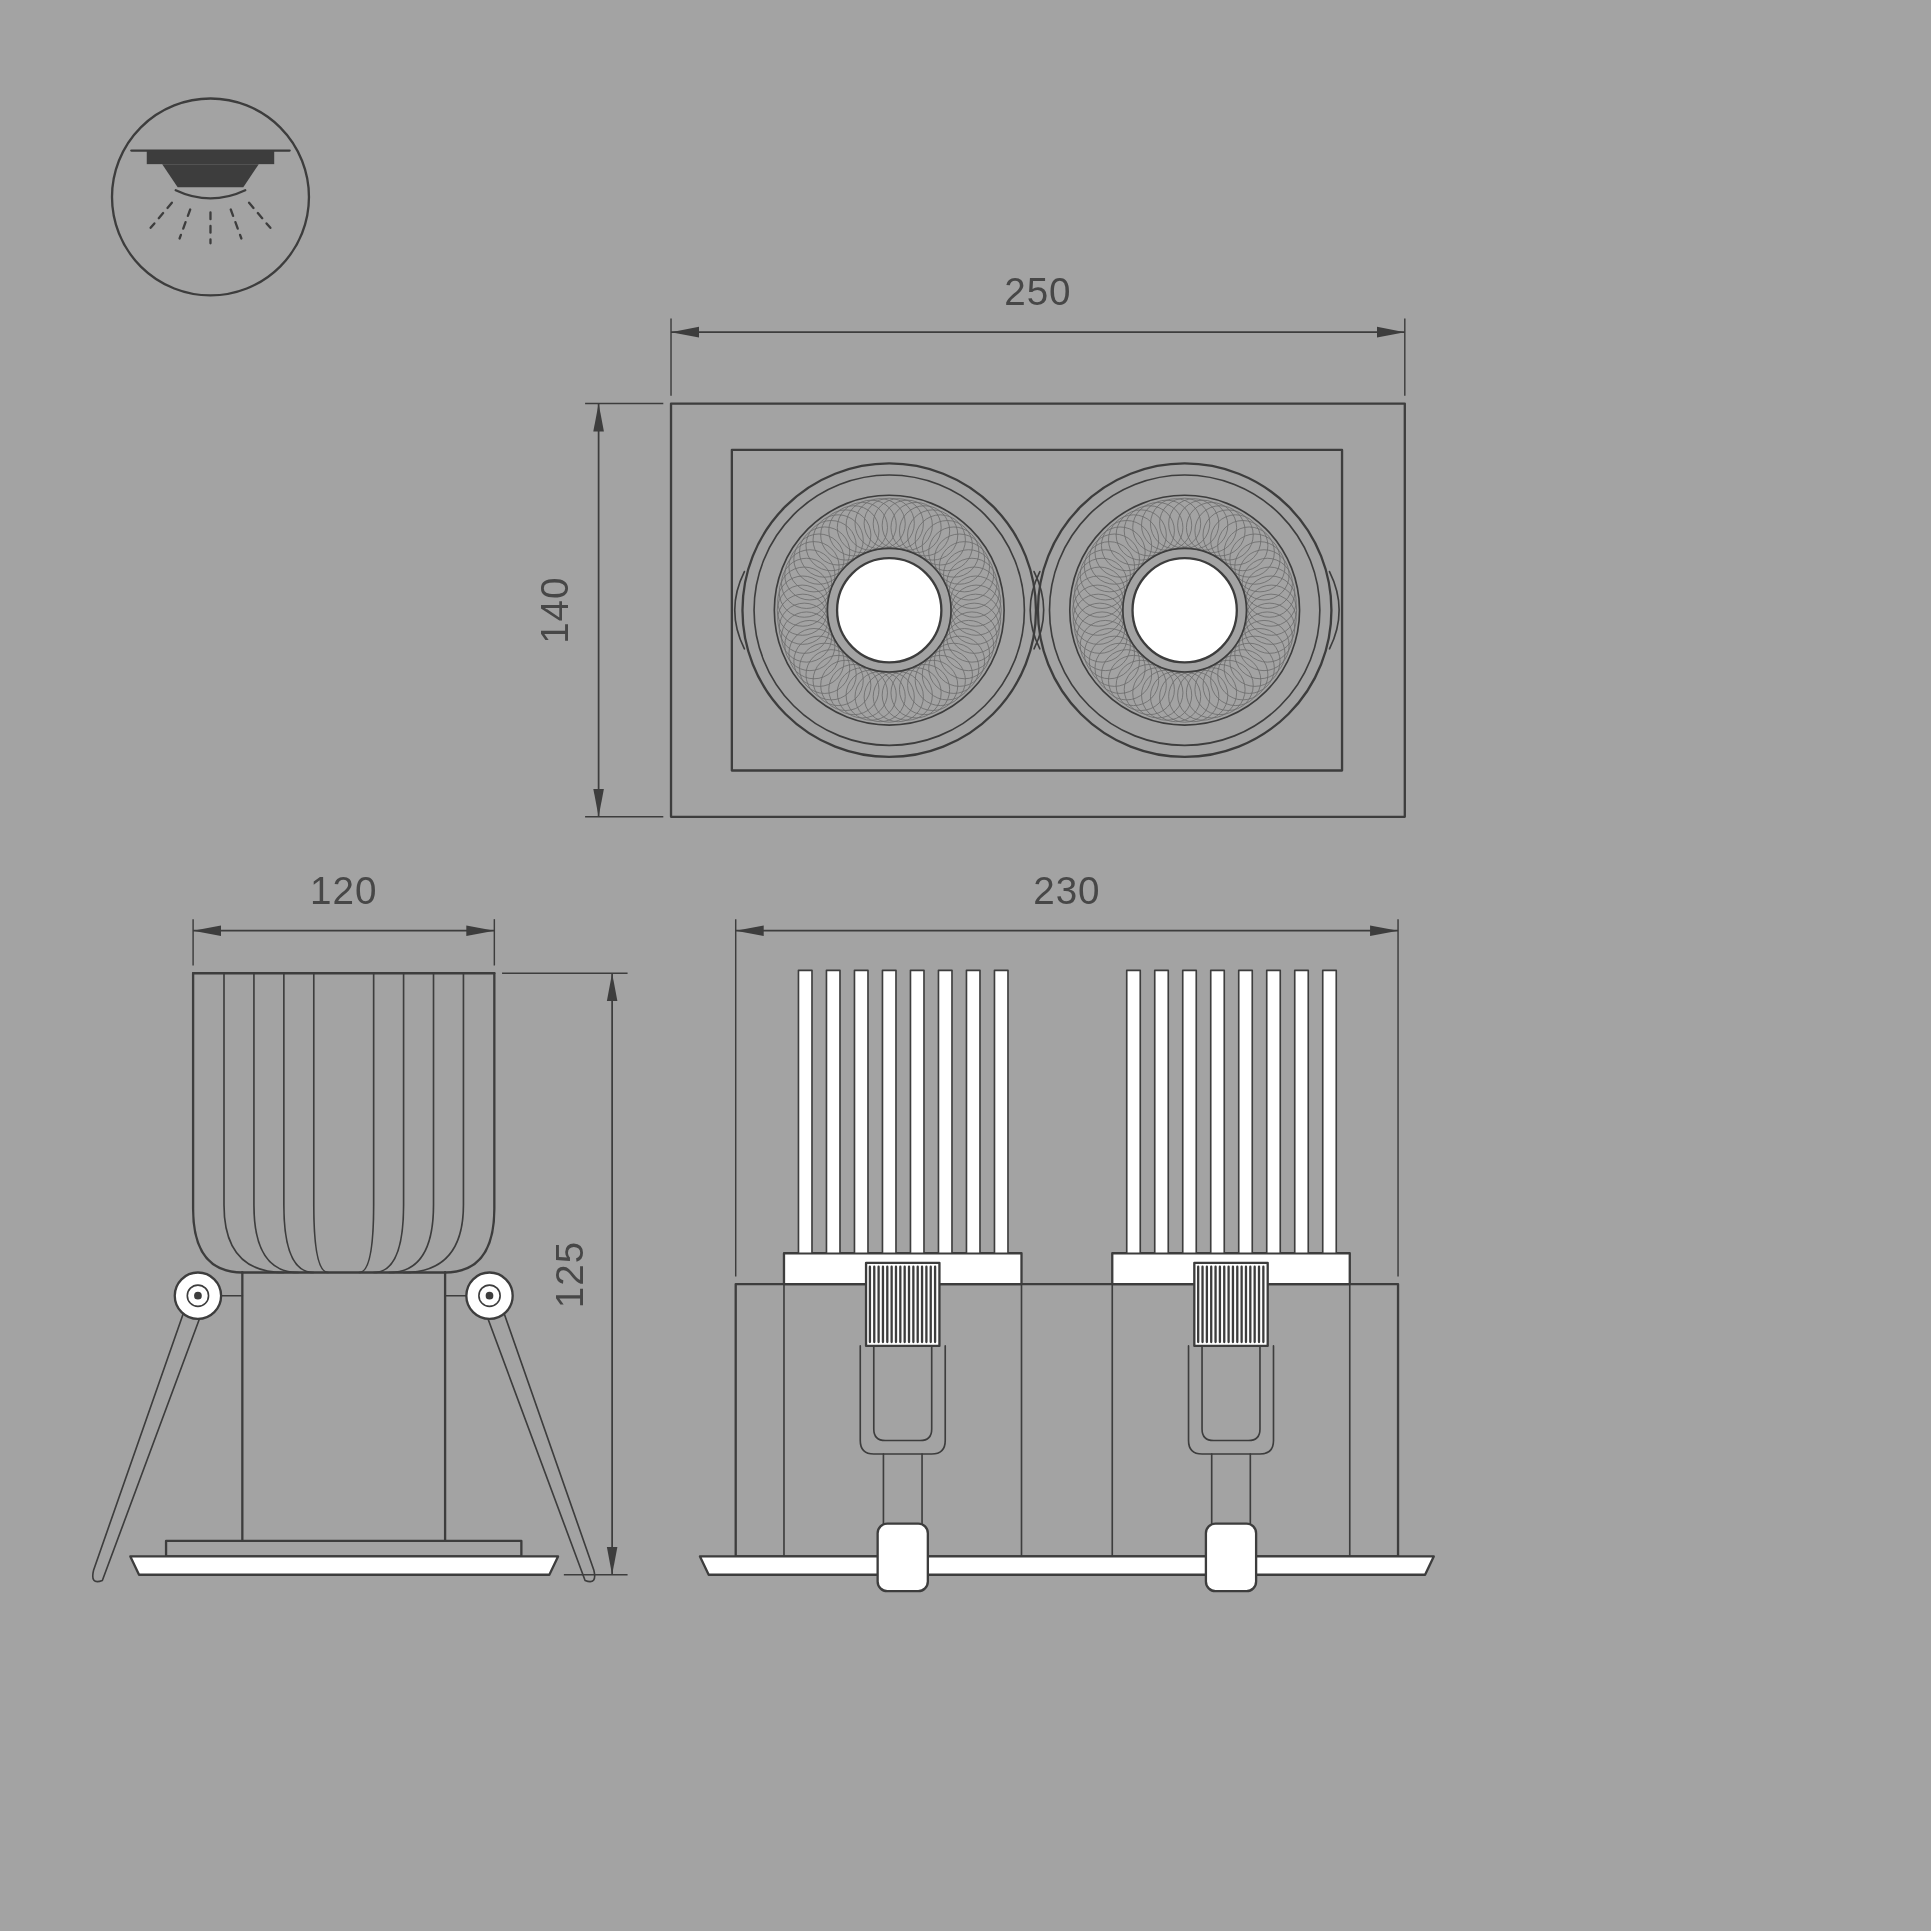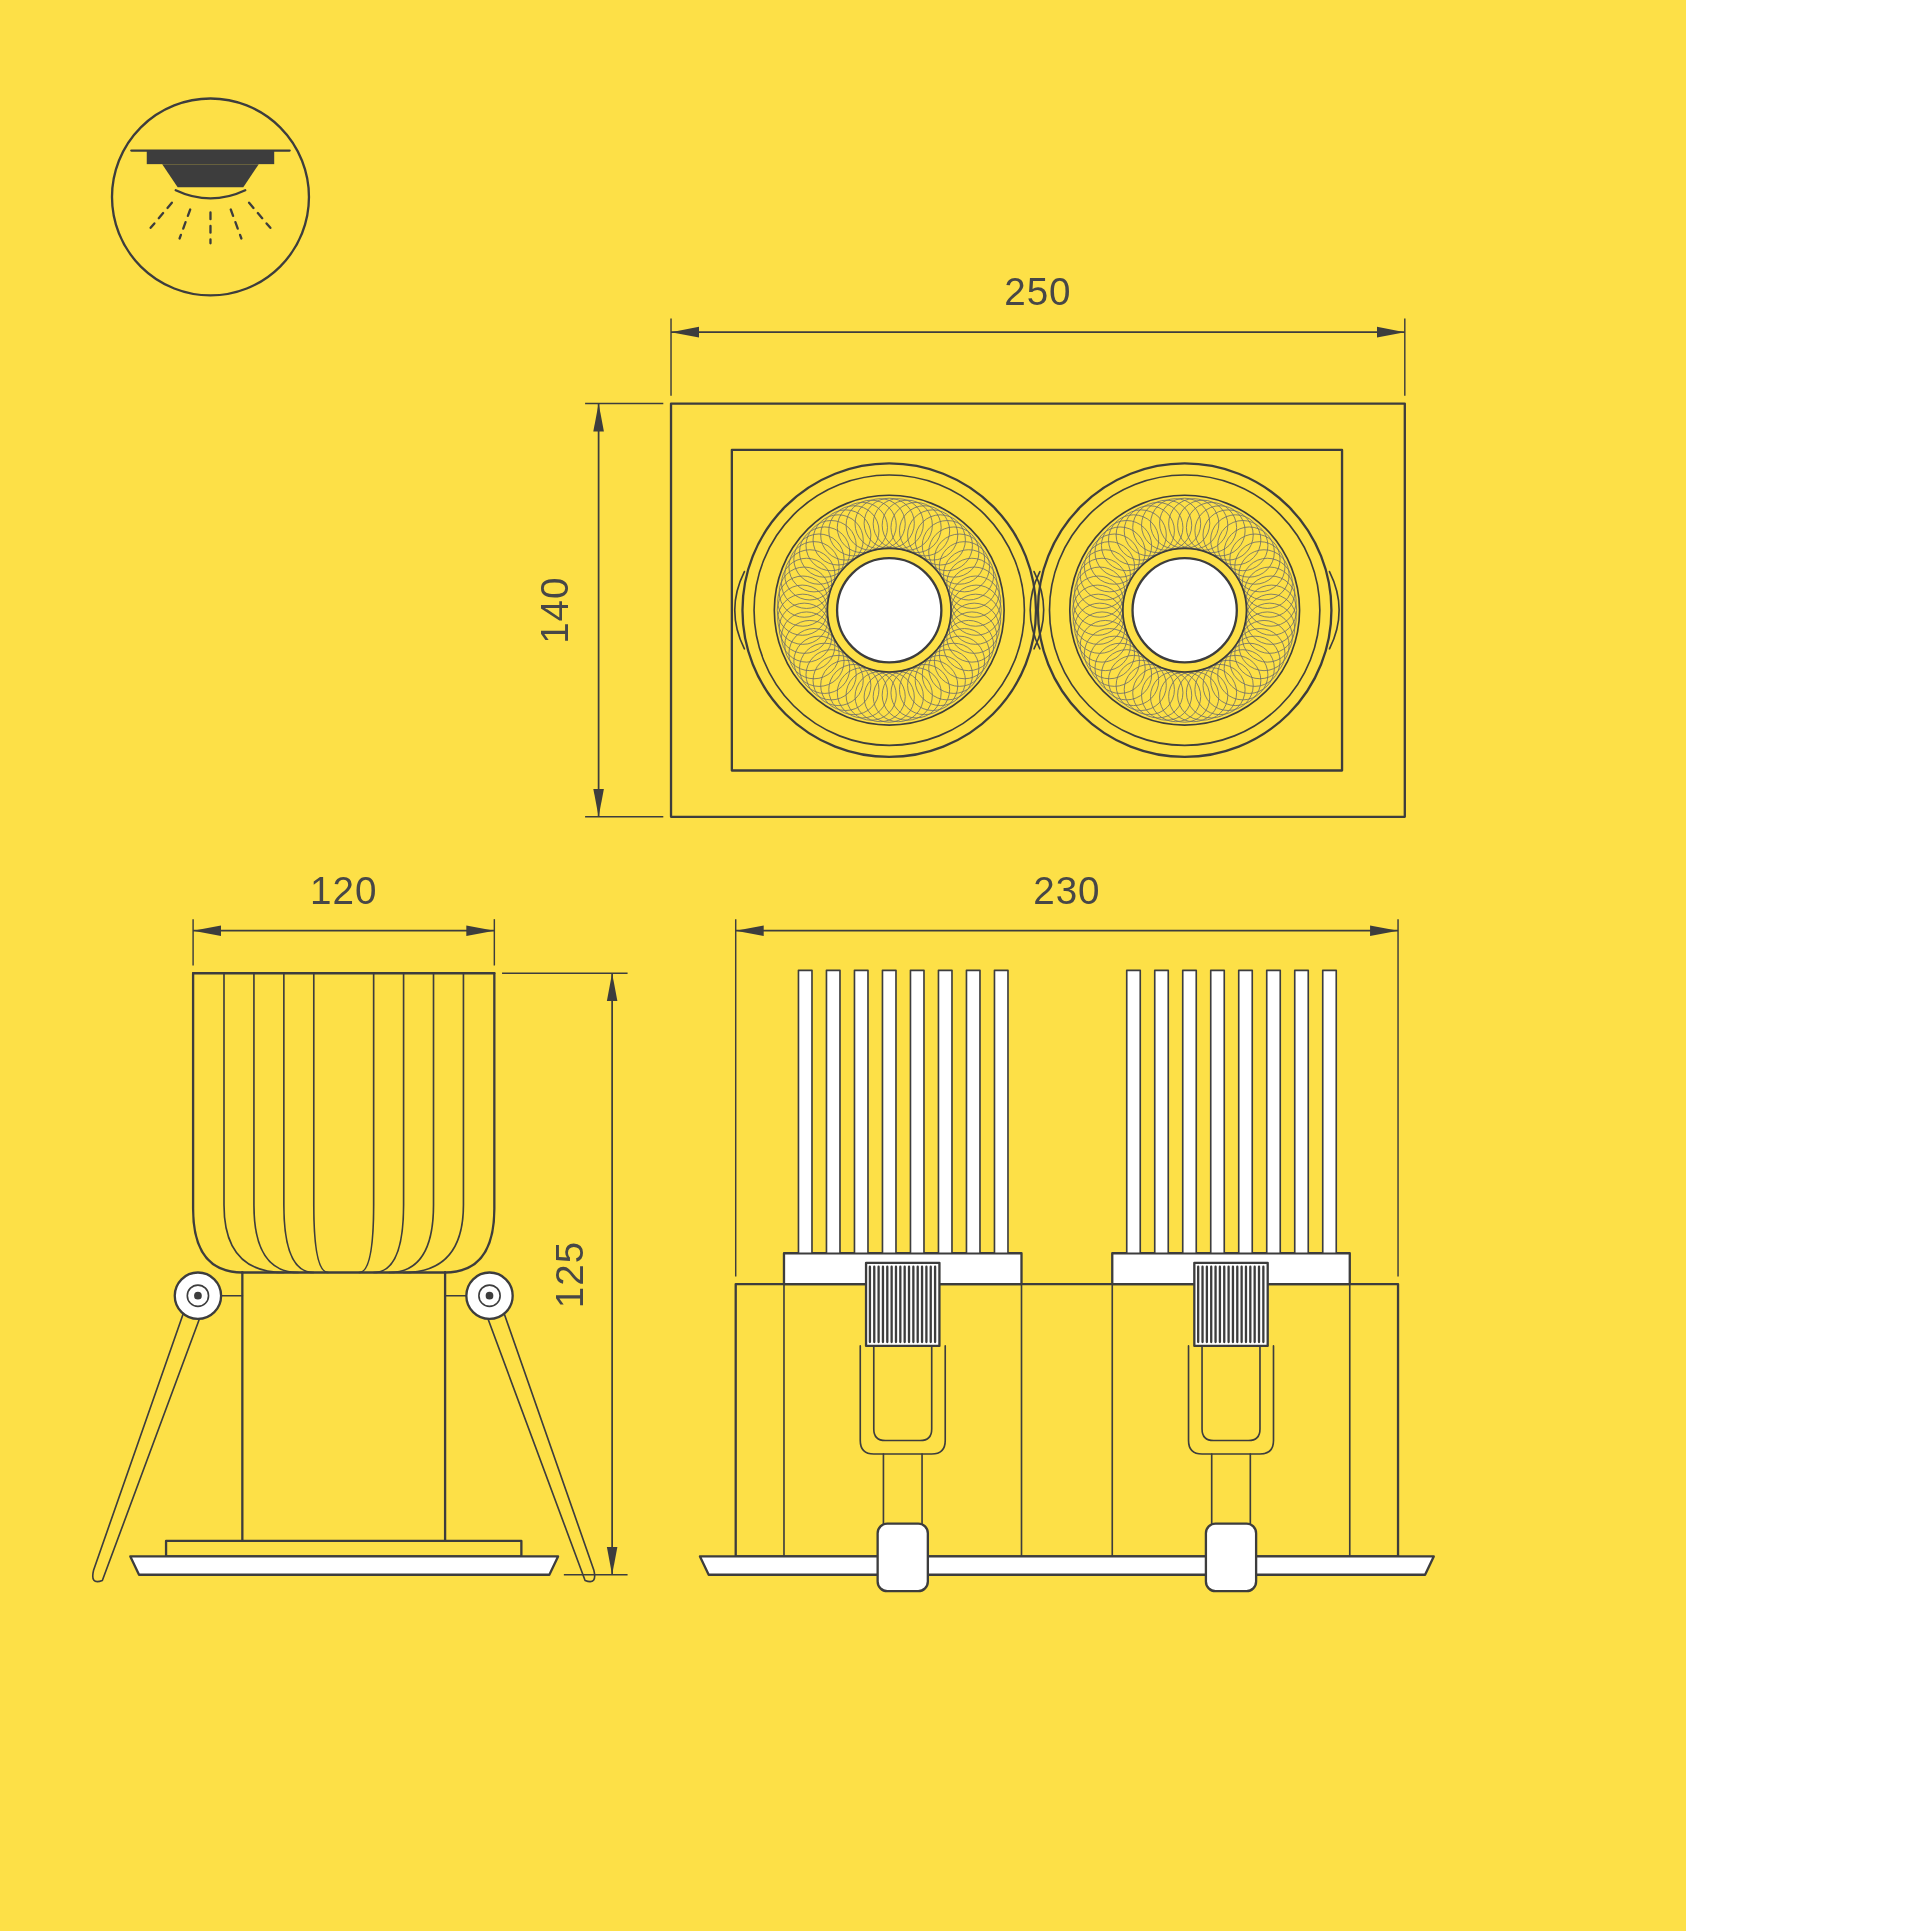--- a/index.html
+++ b/index.html
@@ -1,16 +1,16 @@
 <!DOCTYPE html>
 <html><head>
 <meta charset="utf-8">
 <style>
   html,body{margin:0;padding:0;background:#ffffff}
-  .stage{position:relative;width:1686px;height:1931px;background:#fde047;overflow:hidden}
+  .stage{position:relative;width:1931px;height:1931px;background:#a3a3a3;overflow:hidden}
   svg{display:block}
   svg text{font-family:"Liberation Sans", sans-serif}
   .ln{fill:none;stroke:#3d3d3d;stroke-width:2.4;stroke-linecap:round;stroke-linejoin:round}
   .thin{stroke-width:1.7}
   .dimline{fill:none;stroke:#3d3d3d;stroke-width:1.8}
   .ext{fill:none;stroke:#3d3d3d;stroke-width:1.5}
   .mesh{fill:none;stroke:#6b6b6b;stroke-width:0.9;opacity:0.95}
   .dk{fill:#3d3d3d;stroke:none}
   .wh{fill:#ffffff;stroke:#3d3d3d;stroke-width:2.4;stroke-linejoin:round}
   .dimtext{font-size:40px;fill:#474747;letter-spacing:1px}

